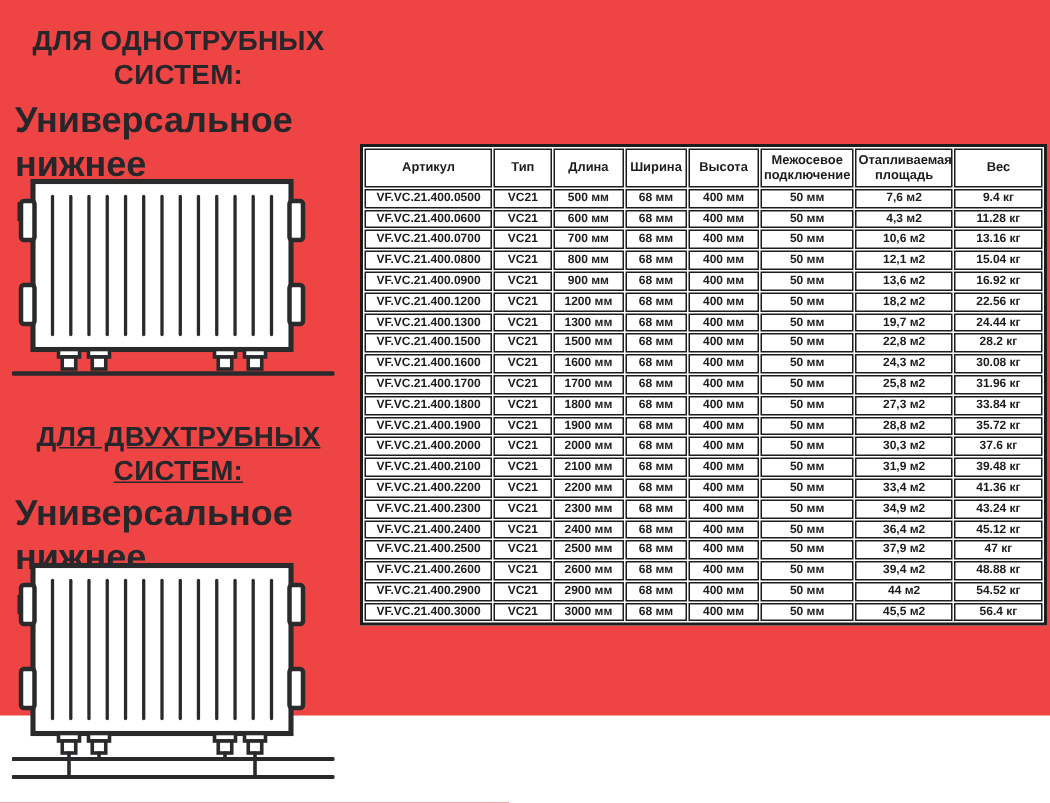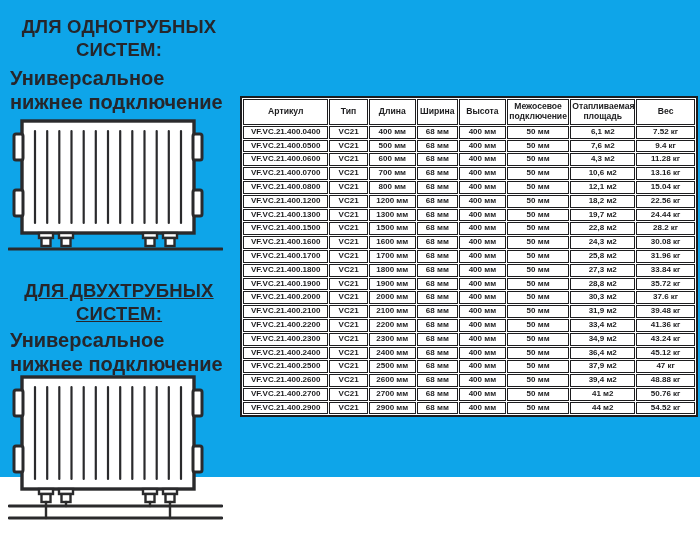--- a/index.html
+++ b/index.html
@@ -1,31 +1,31 @@
 <!DOCTYPE html>
 <html><head>
 <meta charset="utf-8">
 <style>
   html,body{margin:0;padding:0;}
   body{
     width:700px;height:535px;background:#ffffff;overflow:hidden;
     font-family:"Liberation Sans",sans-serif;color:#222226;
   }
-  .page{position:relative;width:700px;height:477px;background:#0ea5e9;}
+  .page{position:relative;width:700px;height:477px;background:#ef4444;}
 
   
   .left-panel{position:absolute;left:0;top:0;width:238px;height:535px;}
   .sec-title{
     position:absolute;left:0;width:238px;text-align:center;
     font-size:18.5px;font-weight:700;line-height:1.22;color:#26262b;
     letter-spacing:.2px;white-space:nowrap;
   }
   .sec-sub{
     position:absolute;left:10px;width:225px;text-align:left;
-    font-size:20px;font-weight:700;line-height:1.22;color:#26262b;
+    font-size:24px;font-weight:700;line-height:1.22;color:#26262b;
   }
   .t1{top:16px;} .s1{top:66px;}
   .t2{top:280px;text-decoration:underline;} .s2{top:328px;}
   .diag{position:absolute;left:8px;}
   .d1{top:116px;} .d2{top:372px;}
 
   
   .spec-table-wrap{position:absolute;left:240px;top:96px;width:458px;}
   table.spec{
     width:458px;table-layout:fixed;
@@ -173,30 +173,20 @@
           <th>Длина</th>
           <th>Ширина</th>
           <th>Высота</th>
           <th>Межосевое подключение</th>
           <th>Отапливаемая площадь</th>
           <th>Вес</th>
         </tr>
       </thead>
       <tbody>
           <tr>
-            <td>VF.VC.21.400.0400</td>
-            <td>VC21</td>
-            <td>400 мм</td>
-            <td>68 мм</td>
-            <td>400 мм</td>
-            <td>50 мм</td>
-            <td>6,1 м2</td>
-            <td>7.52 кг</td>
-          </tr>
-          <tr>
             <td>VF.VC.21.400.0500</td>
             <td>VC21</td>
             <td>500 мм</td>
             <td>68 мм</td>
             <td>400 мм</td>
             <td>50 мм</td>
             <td>7,6 м2</td>
             <td>9.4 кг</td>
           </tr>
           <tr>
@@ -223,20 +213,30 @@
             <td>VF.VC.21.400.0800</td>
             <td>VC21</td>
             <td>800 мм</td>
             <td>68 мм</td>
             <td>400 мм</td>
             <td>50 мм</td>
             <td>12,1 м2</td>
             <td>15.04 кг</td>
           </tr>
           <tr>
+            <td>VF.VC.21.400.0900</td>
+            <td>VC21</td>
+            <td>900 мм</td>
+            <td>68 мм</td>
+            <td>400 мм</td>
+            <td>50 мм</td>
+            <td>13,6 м2</td>
+            <td>16.92 кг</td>
+          </tr>
+          <tr>
             <td>VF.VC.21.400.1200</td>
             <td>VC21</td>
             <td>1200 мм</td>
             <td>68 мм</td>
             <td>400 мм</td>
             <td>50 мм</td>
             <td>18,2 м2</td>
             <td>22.56 кг</td>
           </tr>
           <tr>
@@ -363,36 +363,36 @@
             <td>VF.VC.21.400.2600</td>
             <td>VC21</td>
             <td>2600 мм</td>
             <td>68 мм</td>
             <td>400 мм</td>
             <td>50 мм</td>
             <td>39,4 м2</td>
             <td>48.88 кг</td>
           </tr>
           <tr>
-            <td>VF.VC.21.400.2700</td>
-            <td>VC21</td>
-            <td>2700 мм</td>
-            <td>68 мм</td>
-            <td>400 мм</td>
-            <td>50 мм</td>
-            <td>41 м2</td>
-            <td>50.76 кг</td>
-          </tr>
-          <tr>
             <td>VF.VC.21.400.2900</td>
             <td>VC21</td>
             <td>2900 мм</td>
             <td>68 мм</td>
             <td>400 мм</td>
             <td>50 мм</td>
             <td>44 м2</td>
             <td>54.52 кг</td>
+          </tr>
+          <tr>
+            <td>VF.VC.21.400.3000</td>
+            <td>VC21</td>
+            <td>3000 мм</td>
+            <td>68 мм</td>
+            <td>400 мм</td>
+            <td>50 мм</td>
+            <td>45,5 м2</td>
+            <td>56.4 кг</td>
           </tr>
         </tbody>
     </table>
   </div>
 
 </div>
 
 </body></html>

